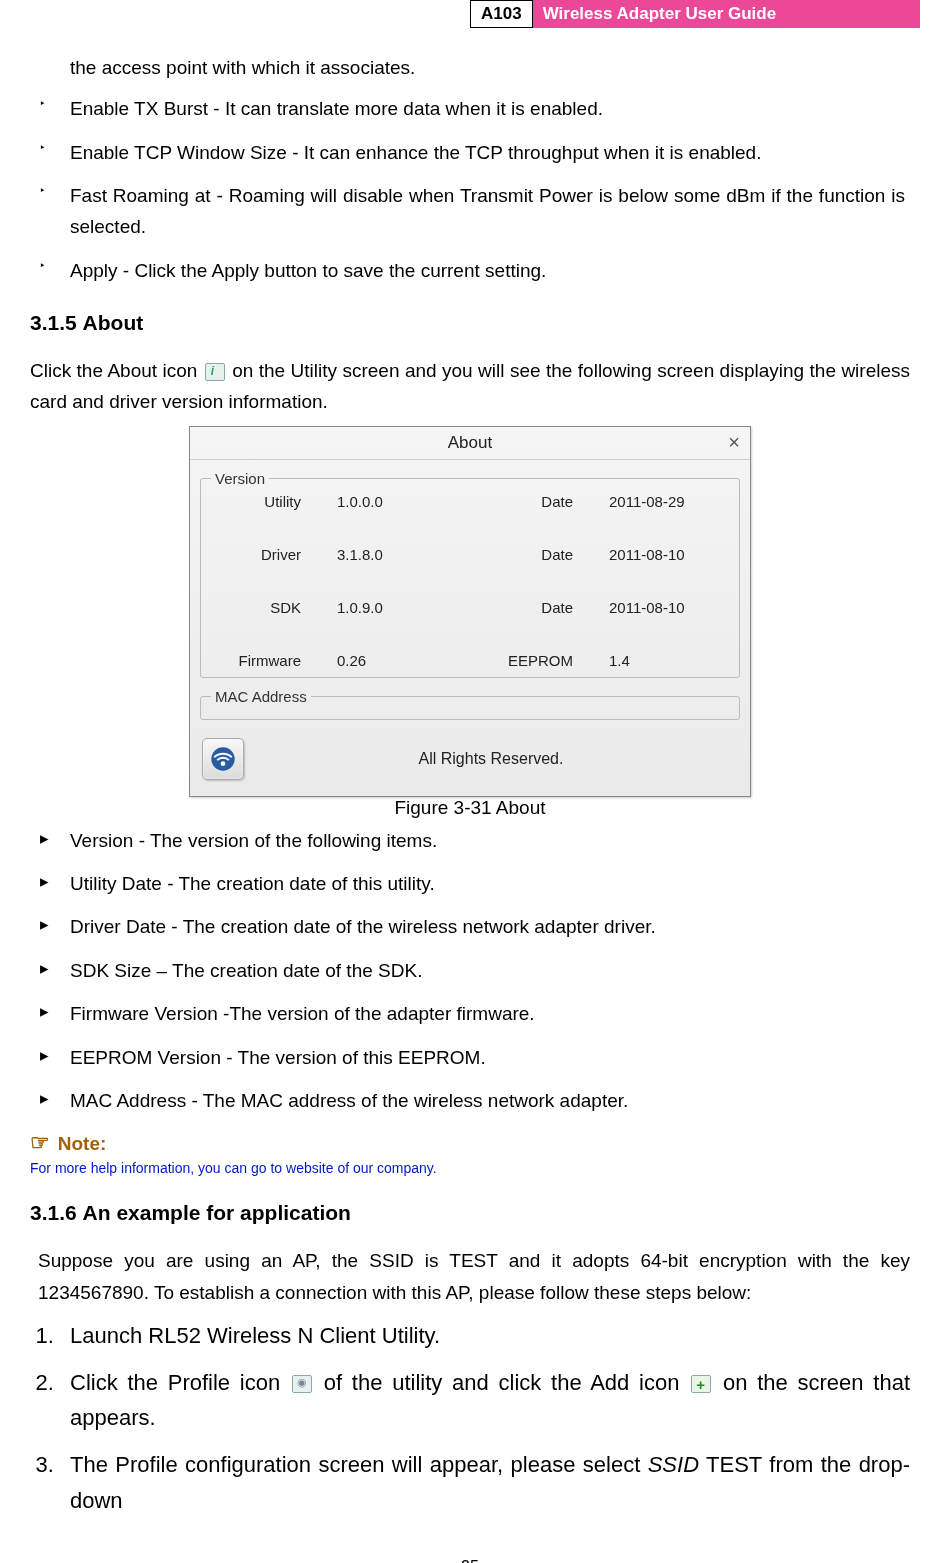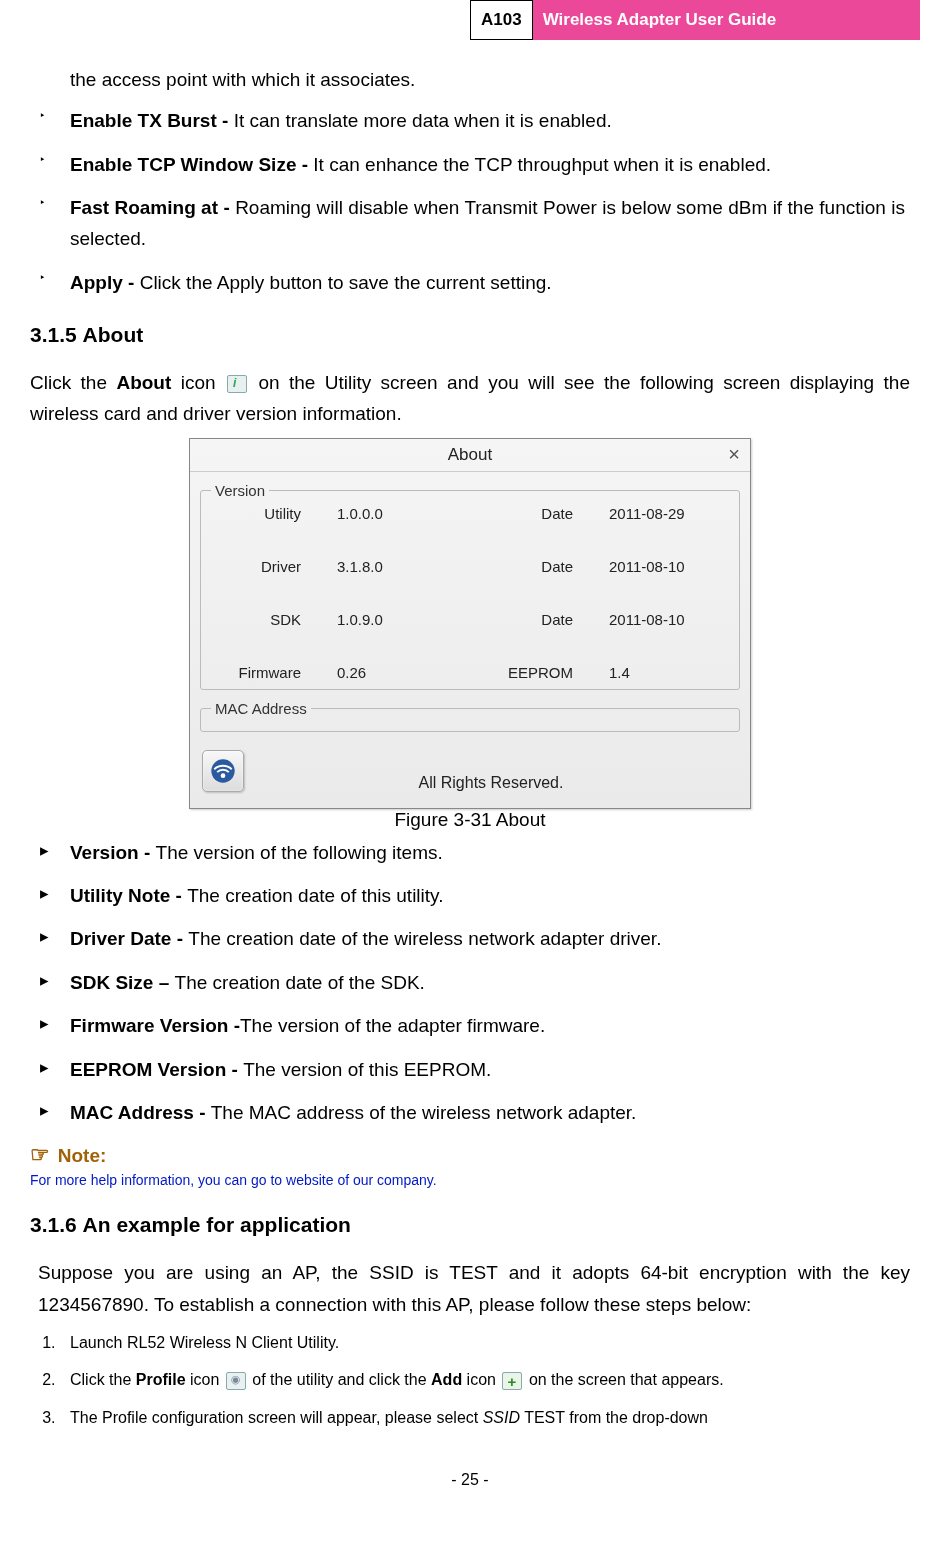--- a/index.html
+++ b/index.html
@@ -12,21 +12,21 @@
   }
   .page {
     width: 940px;
     padding: 0 20px 20px 20px;
     box-sizing: border-box;
   }
   .header {
     display: flex;
     align-items: stretch;
     margin-left: 450px;
-    height: 40px;
+    height: 28px;
     margin-bottom: 25px;
   }
   .header-code-box {
     border: 1.5px solid #000;
     color: #000;
     font-weight: bold;
     padding: 3px 10px;
     font-size: 17px;
     display:flex;
     align-items:center;
@@ -42,21 +42,21 @@
     align-items:center;
   }
   .content {
     padding: 0 10px;
   }
   p.flow { font-size: 19px; margin: 8px 30px 10px 40px; line-height:1.6;}
   .bullets { list-style:none; margin: 0; padding: 0 0 0 10px;}
   .bullets > li { font-size: 19px; margin: 0 5px 12px 0; line-height:1.65; text-align:justify; position: relative; padding-left: 30px;}
   .bullets > li::before { content: "\2023"; position:absolute; left:0; top:0; font-size:13px;}
   .bullets.big > li::before { content: "\25B8"; font-size: 17px;}
-  b { font-weight: bold;}
+  b { font-weight: normal;}
   h2.sec { font-size: 21px; font-weight: bold; margin: 25px 0 20px 0;}
   .fig-wrap { text-align:center; margin: 8px 0 2px 0;}
   .about-box {
     display: inline-block;
     width: 560px;
     border: 1px solid #888;
     background: linear-gradient(#f5f5f5,#eaeaea);
     text-align:left;
     font-family: "Segoe UI", Tahoma, sans-serif;
     color:#222;
@@ -76,34 +76,34 @@
     margin: 10px 10px 8px 10px;
     border: 1px solid #bbb;
     border-radius: 3px;
     padding: 6px 10px 8px 10px;
     font-size: 15px;
   }
   fieldset.grp legend { padding: 0 4px; color:#333; font-size:15px;}
   .vgrid { display:grid; grid-template-columns: 90px 110px 90px 110px; row-gap:4px; column-gap:8px; align-items:center; font-size:15px;gap:36px;}
   .vgrid .r { text-align:right; }
   .mac { text-align:center; padding: 4px 0;}
-  .bottom-row { display:flex; align-items:flex-end; padding: 10px 12px 16px 12px;}
+  .bottom-row { display:flex; align-items:center; padding: 10px 12px 16px 12px;}
   .wifi-icon {
     width:40px;height:40px;border:1px solid #aaa;border-radius:5px;
     display:flex;align-items:center;justify-content:center;
     background: linear-gradient(#f8f8f8,#dcdcdc);
     box-shadow: inset 0 0 2px #fff, 1px 1px 2px rgba(0,0,0,.2);
   }
   .wifi-icon svg { width:28px;height:28px;}
   .rights { flex:1; text-align:center; font-size:16px; color:#222;}
   .caption { font-size: 19px; margin-bottom: 6px;}
   .note-head { color:#a16207; font-weight:bold; font-size:19px; margin-top: 14px;}
   .note-head .hand { font-size:22px; margin-right:8px;}
   .note-body { color:#0018c8; font-size:14px; margin: 4px 0 8px 0;}
-  ol.steps { margin: 10px 0 0 10px; padding-left: 20px; font-size:16px;}
+  ol.steps { margin: 10px 0 0 10px; padding-left: 20px; font-size:22px;}
   ol.steps li { margin-bottom: 12px; line-height:1.6; padding-left:10px; text-align:justify;}
   .inline-icon {
     display:inline-block; width:18px; height:16px; vertical-align:middle;
     border:1px solid #8aa; background:#e8f0f0; border-radius:2px;
     position:relative; margin:0 2px;
   }
   .inline-icon.info::after{content:"i"; position:absolute; left:5px; top:-2px; font-weight:bold;color:#2a5;font-size:12px;font-style:italic;}
   .inline-icon.profile::after{content:"\25C9"; position:absolute; left:4px; top:-2px; color:#789;font-size:11px;}
   .inline-icon.add{background:#eaf5e7;}
   .inline-icon.add::after{content:"+"; position:absolute; left:4px; top:-3px; color:#2a8a2a;font-weight:bold;font-size:15px;}
@@ -179,21 +179,21 @@
               </svg>
           </div>
           <div class="rights">All Rights Reserved.</div>
         </div>
       </div>
       <div class="caption">Figure 3-31 About</div>
     </div>
 
     <ul class="bullets big">
       <li><b>Version - </b><span>The version of the following items.</span></li>
-      <li><b>Utility Note - </b><span>The creation date of this utility.</span></li>
+      <li><b>Utility Date - </b><span>The creation date of this utility.</span></li>
       <li><b>Driver Date - </b><span>The creation date of the wireless network adapter driver.</span></li>
       <li><b>SDK Size – </b><span>The creation date of the SDK.</span></li>
       <li><b>Firmware Version -</b><span>The version of the adapter firmware.</span></li>
       <li><b>EEPROM Version - </b><span>The version of this EEPROM.</span></li>
       <li><b>MAC Address - </b><span>The MAC address of the wireless network adapter.</span></li>
     </ul>
 
     <div class="note-head"><span class="hand">☞</span><span>Note:</span></div>
     <div class="note-body">For more help information, you can go to website of our company.</div>
 

